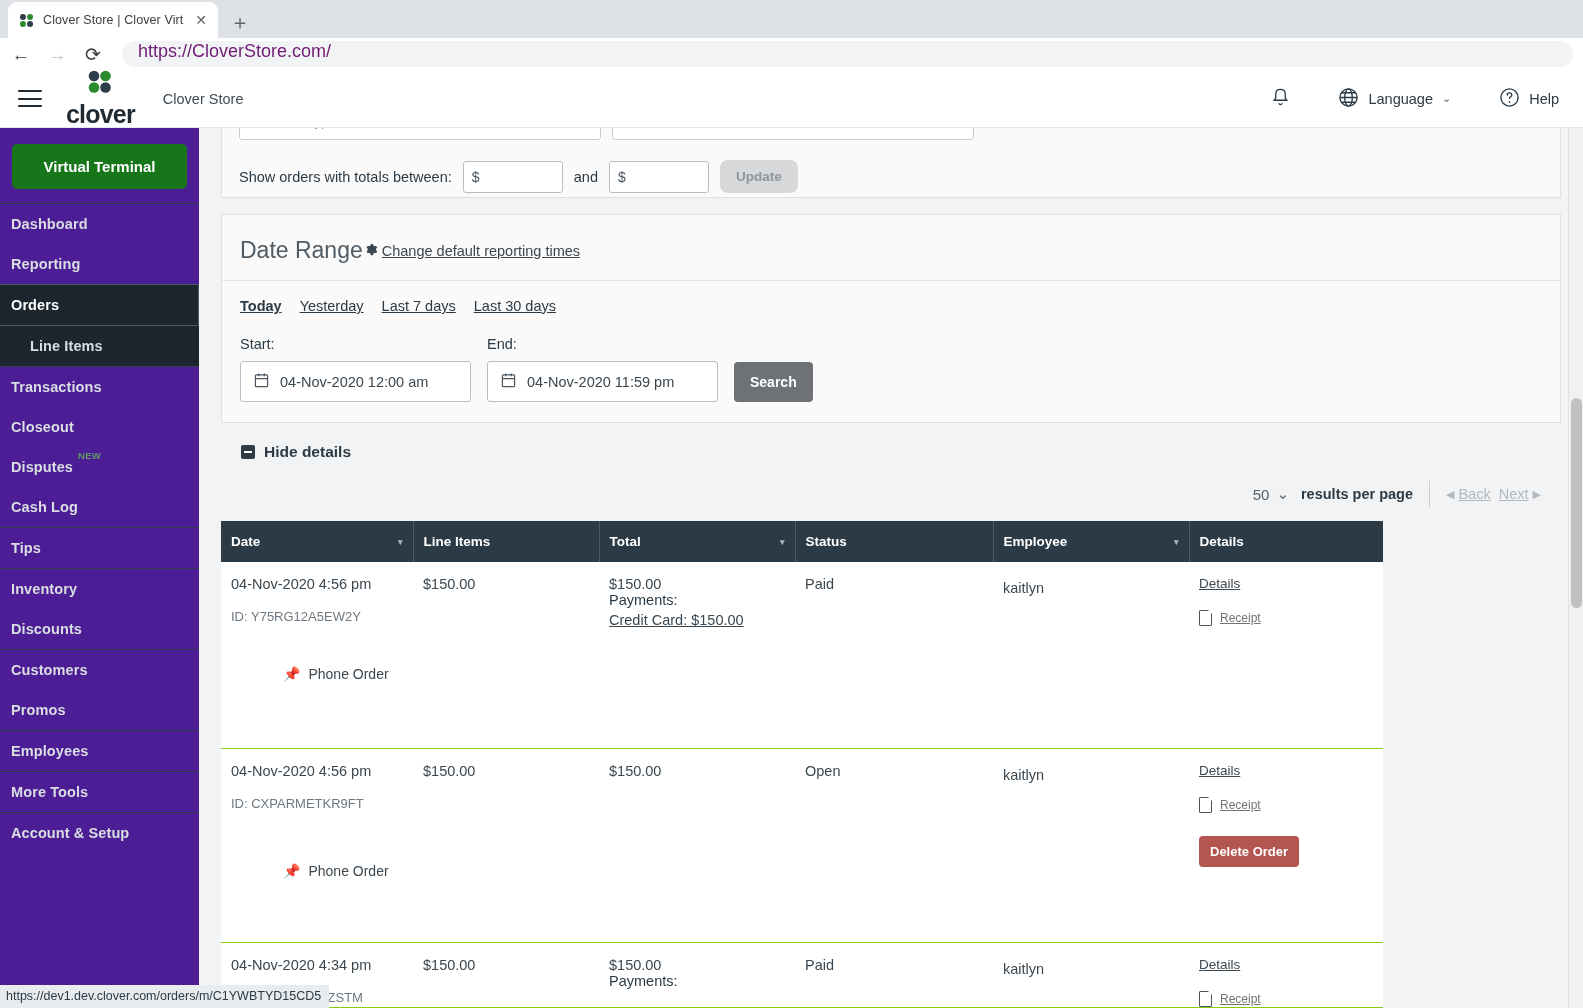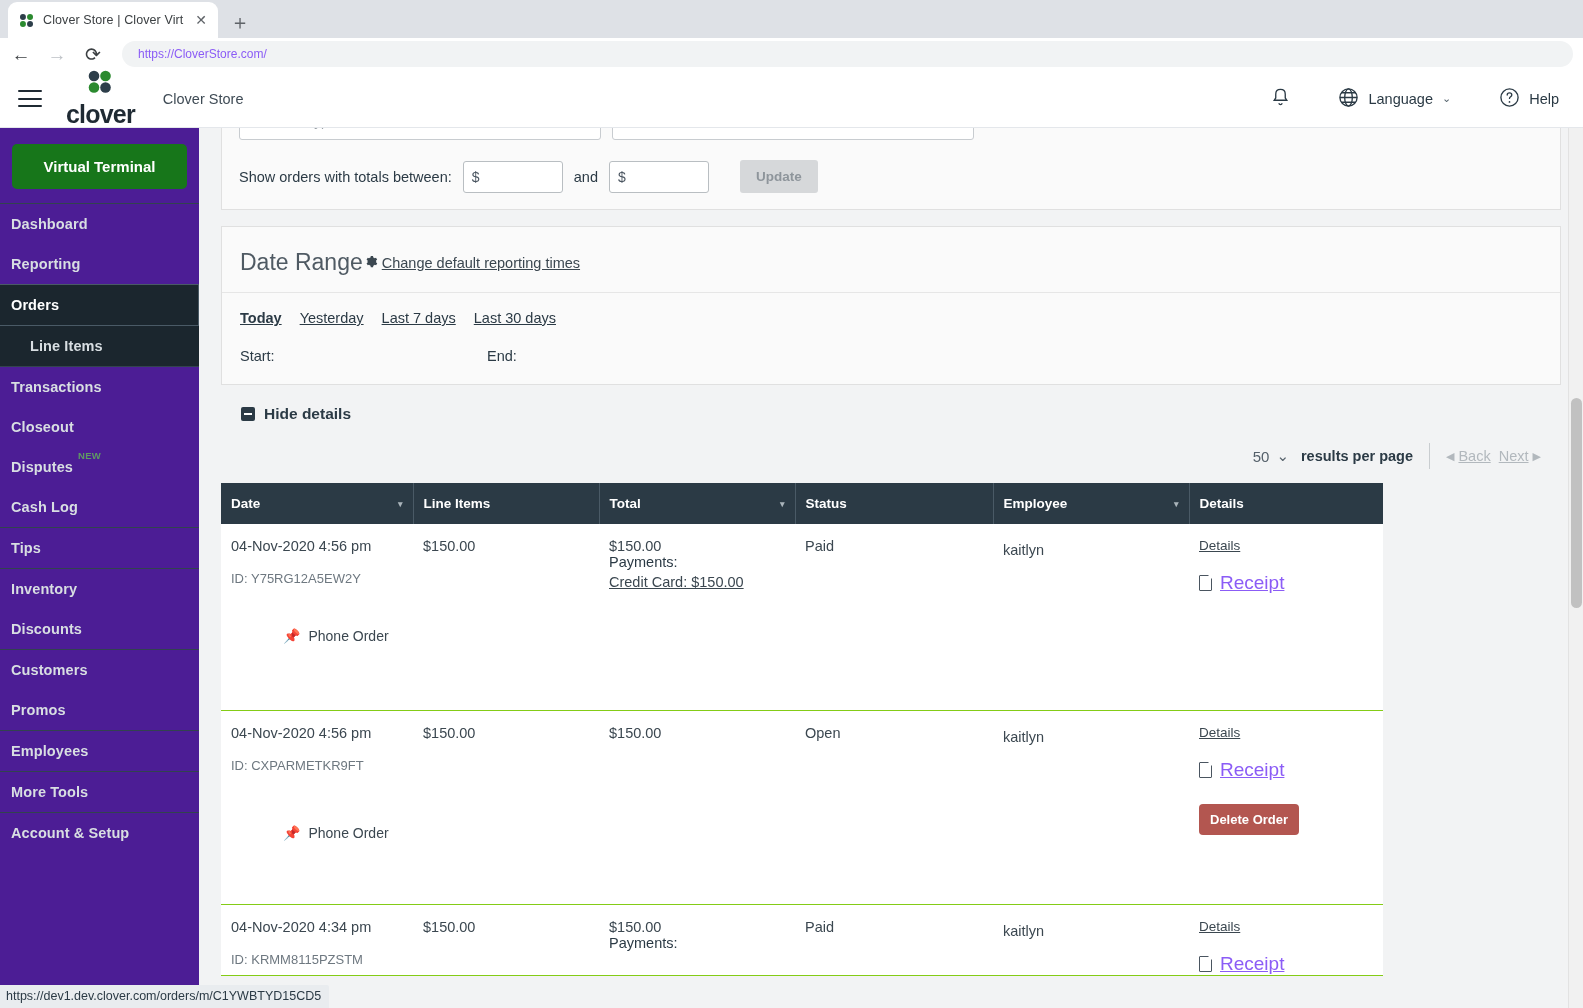--- a/index.html
+++ b/index.html
@@ -26,21 +26,21 @@
   .tab-close { font-size: 14px; color: #5f6368; line-height: 1; padding: 2px 3px; cursor: pointer; }
   .new-tab {
     font-size: 20px; color: #5f6368; margin-left: 12px; margin-bottom: 6px;
     line-height: 1; cursor: pointer; font-weight: 300;
   }
   .toolbar { height: 32px; background: #ffffff; display: flex; align-items: center; padding: 0 10px; gap: 14px; }
   .nav-btn { font-size: 19px; color: #3c4043; line-height: 1; cursor: pointer; width: 22px; text-align: center; }
   .nav-btn.disabled { color: #bdc1c6; }
   .omnibox {
     flex: 1; height: 26px; background: #f1f3f4; border-radius: 14px;
-    display: flex; align-items: center; padding: 0 16px; font-size: 12px; color: #8b5cf6;
+    display: flex; padding: 0 16px; font-size: 18px; color: #701a75;
     margin-left: 4px;
   }
 
   
   .app-header {
     height: 58px; background: #fff; border-bottom: 1px solid #e4e7eb;
     display: flex; align-items: center; padding: 0 0 0 18px; position: relative;
   }
   .hamburger { width: 24px; height: 17px; display: flex; flex-direction: column;
     justify-content: space-between; cursor: pointer; margin-right: 24px; }
@@ -86,43 +86,42 @@
 
   
   .main {
     flex: 1; background: #f2f3f4; position: relative; overflow: hidden;
   }
   .main-inner { padding: 0 22px 0 22px; }
 
   
   .filter-card {
     background: #fafafa; border: 1px solid #e0e0e0; border-top: none;
-    margin-top: 0; padding: 0 17px 16px 17px;
+    margin-top: 0; padding: 0 17px 4px 17px;
   }
   .filter-selects { display: flex; gap: 11px; padding-top: 0; }
   .sel {
     height: 37px; border: 1px solid #c8ccd0; border-radius: 3px; background: #fff;
     display: flex; align-items: center; justify-content: space-between;
     padding: 0 10px; font-size: 13.5px; color: #9aa1a7; margin-top: -25px;
   }
   .sel.a { width: 362px; }
   .sel.b { width: 362px; }
   .totals-row { display: flex; align-items: center; gap: 11px; margin-top: 20px; }
   .totals-label { font-size: 14.5px; color: #2b3a45; }
   .money-input {
     width: 100px; height: 32px; border: 1px solid #b9bec2; border-radius: 3px;
     background: #fff; display: flex; align-items: center; padding: 0 8px;
     font-size: 14px; color: #4a5560;
   }
   .and-word { font-size: 14.5px; color: #2b3a45; }
   .update-btn {
-    background: #d6d8da; color: #8e959b; border: none; border-radius: 3px;
+    background: #d6d8da; color: #8e959b; border: none; border-radius: 8px;
     font-size: 13.5px; font-weight: 700; padding: 9px 16px; cursor: pointer;
     font-family: "Liberation Sans", sans-serif;
-    margin-left: 20px;
   }
 
   
   .dr-card { background: #fafafa; border: 1px solid #e0e0e0; margin-top: 16px; }
   .dr-head {
     display: flex; align-items: center; 
     padding: 22px 20px 16px 18px; border-bottom: 1px solid #e6e6e6;
   }
   .dr-title { font-size: 23px; color: #4f5a63; font-weight: 400; }
   .change-link { display: flex; align-items: center; gap: 4px; font-size: 14.5px; color: #3b4750; cursor: pointer; }
@@ -173,21 +172,21 @@
     border-bottom: 1px solid #84cc16; background: #fff;
   }
   .oid { font-size: 13px; color: #6e7880; margin-top: 17px; }
   .badge-order { display: flex; align-items: center; gap: 8px; font-size: 14px; color: #3b4750; margin-top: 42px; padding-left: 52px; }
   .pin-icon { color: #b0514d; font-size: 14px; }
   .pay-label { font-weight: 400; color: #2b3a45; font-size: 14.5px; }
   .pay-link { color: #3b4750; text-decoration: underline; cursor: pointer; display: block; margin-top: 4px; font-size: 14.5px; }
   .emp-cell { padding-top: 18px !important; font-size: 15px; color: #3b4750; }
   .det-link { display: block; font-size: 13.5px; color: #3b4750; text-decoration: underline; cursor: pointer; }
   .rcpt { display: flex; align-items: center; gap: 8px; margin-top: 19px; cursor: pointer; }
-  .rcpt .lbl { font-size: 19px; color: #8b5cf6; text-decoration: underline; }
+  .rcpt .lbl { font-size: 12px; color: #737373; text-decoration: underline; }
   .doc-icon { width: 13px; height: 16px; border: 1.6px solid #4a5560; border-radius: 1px; position: relative; }
   .doc-icon::after { content: ""; position: absolute; right: -1.6px; top: -1.6px; border-left: 6px solid transparent; border-top: 6px solid #fff; }
   .del-btn {
     background: #b35650; color: #fff; border: none; border-radius: 4px;
     font-size: 13px; font-weight: 700; padding: 8px 11px; margin-top: 23px; cursor: pointer;
     font-family: "Liberation Sans", sans-serif;
   }
 
   
   .vscroll { position: absolute; right: 0; top: 0; width: 15px; height: 100%; background: #f1f1f1; border-left: 1px solid #e2e2e2; }
@@ -366,20 +365,41 @@
         <div class="dr-body">
           <div class="quick-links">
             <a class="sel-q">Today</a>
             <a>Yesterday</a>
             <a>Last 7 days</a>
             <a>Last 30 days</a>
           </div>
           <div class="se-labels">
             <span class="l1">Start:</span>
             <span>End:</span>
+          </div>
+          <div class="date-row">
+            <div class="date-field">
+              <span>
+                <svg width="15" height="16" viewBox="0 0 16 17" fill="none" stroke="#4a5560" stroke-width="1.3">
+                  <rect x="1.5" y="3" width="13" height="12.5" rx="1"></rect>
+                  <path d="M1.5 7h13M5 1.5v3M11 1.5v3"></path>
+                </svg>
+              </span>
+              <span>04-Nov-2020 12:00 am</span>
+            </div>
+            <div class="date-field">
+              <span>
+                <svg width="15" height="16" viewBox="0 0 16 17" fill="none" stroke="#4a5560" stroke-width="1.3">
+                  <rect x="1.5" y="3" width="13" height="12.5" rx="1"></rect>
+                  <path d="M1.5 7h13M5 1.5v3M11 1.5v3"></path>
+                </svg>
+              </span>
+              <span>04-Nov-2020 11:59 pm</span>
+            </div>
+            <button class="search-btn">Search</button>
           </div>
         </div>
       </section>
 
       <div class="hide-details">
         <span class="hd-box"></span>
         <span class="hd-text">Hide details</span>
       </div>
 
       <div class="pager">

